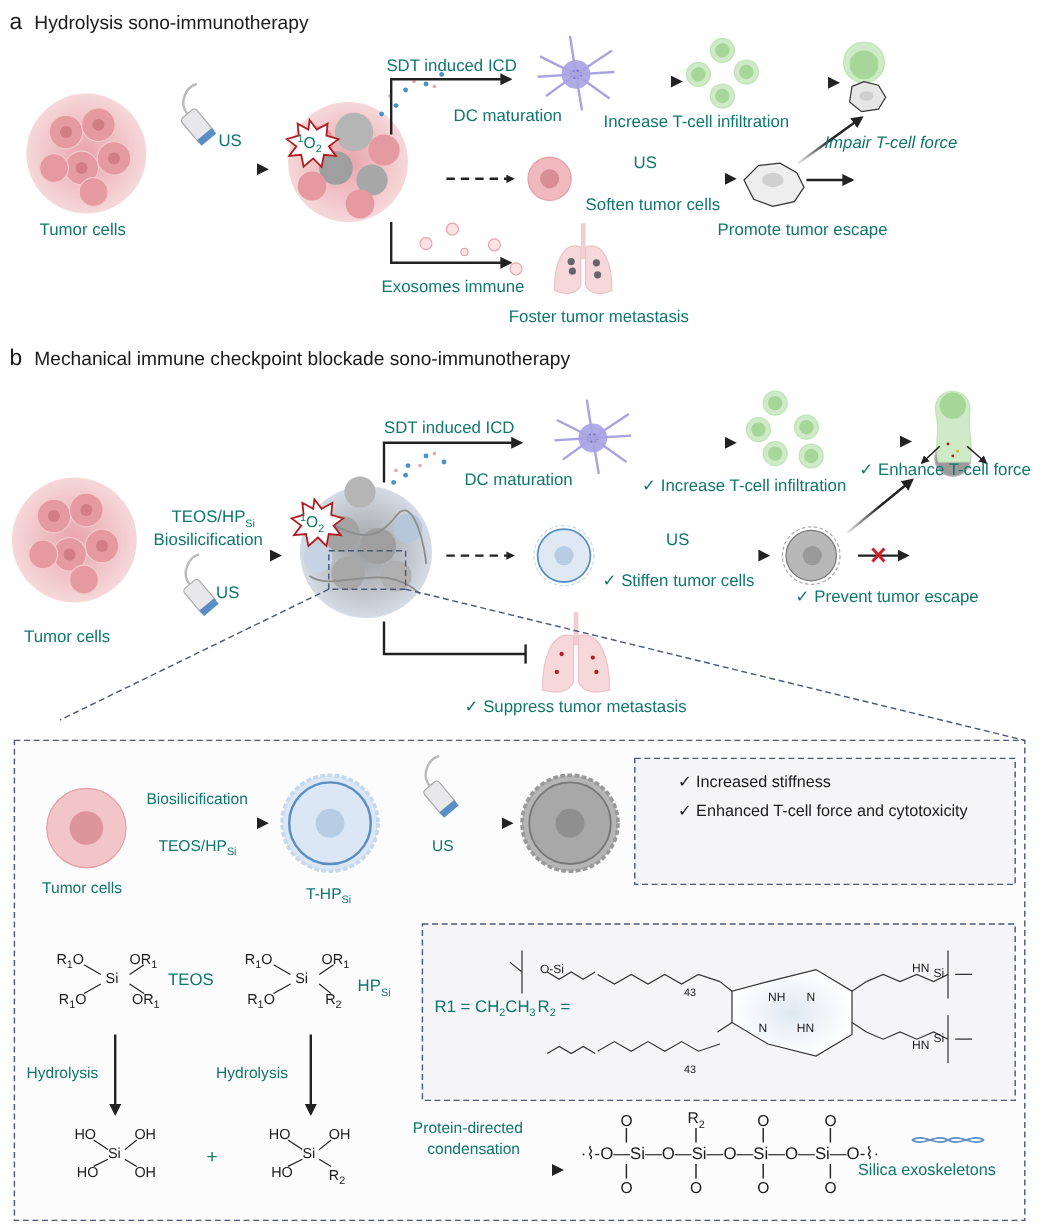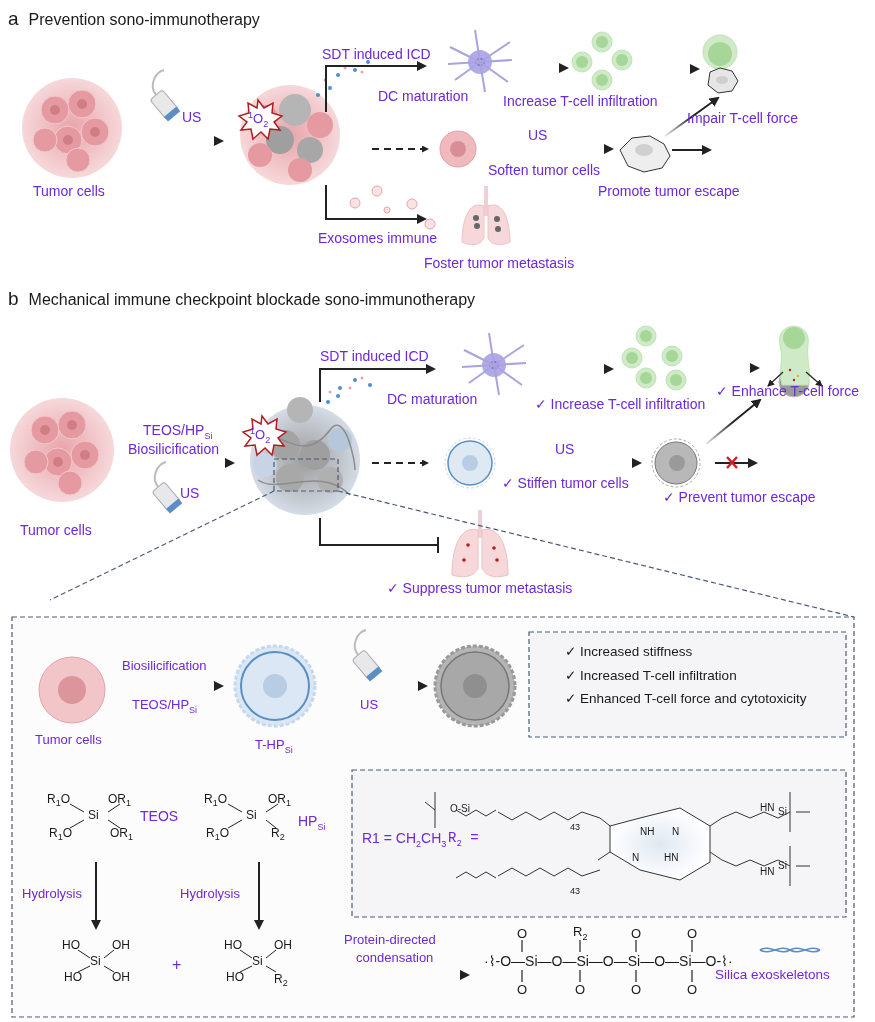--- a/index.html
+++ b/index.html
@@ -1,17 +1,17 @@
 <!DOCTYPE html>
 <html><head>
 <meta charset="utf-8">
 <style>
   html,body{margin:0;padding:0;background:#ffffff;}
   body{width:875px;height:1022px;position:relative;overflow:hidden;font-family:"Liberation Sans",sans-serif;color:#1a1a1a;}
-  .lbl{position:absolute;font-size:14px;white-space:nowrap;color:#6d28d9;}
+  .lbl{position:absolute;font-size:14px;white-space:nowrap;color:#0f766e;}
   .panel-title{position:absolute;font-size:16px;white-space:nowrap;}
   .panel-letter{font-size:19px;margin-right:10px;}
   sub,sup{font-size:9px;}
   svg{position:absolute;left:0;top:0;}
   .chem{position:absolute;font-size:12px;white-space:nowrap;}
   .benefits{position:absolute;font-size:13.5px;line-height:23.5px;margin-left:23px;}
 </style>
 </head>
 <body>
 
@@ -328,29 +328,29 @@
     <path d="M600,870 l-18,6 l-14,-8 l-14,8 l-14,-8 l-14,8 l-14,-8 l-14,8"></path>
     <path d="M496,878 l-10,-6 l-10,6 l-10,-6 l-10,6"></path>
     <path d="M722,860 l14,6 l14,-6 l14,6 l14,-6 l12,6"></path>
     <path d="M790,812 l0,-20 M790,812 l0,20 M796,812 l14,0"></path>
     <path d="M790,866 l0,-20 M790,866 l0,20 M796,866 l14,0"></path>
     <path d="M435,810 l-10,-8 M435,810 l0,-18 M435,810 l0,18"></path>
   </g>
 </svg>
 
 <div class="panel-title" style="left:8px;top:8px;">
-  <span class="panel-letter">a</span><span>Prevention sono-immunotherapy</span>
+  <span class="panel-letter">a</span><span>Hydrolysis sono-immunotherapy</span>
 </div>
 <div class="lbl" style="left:33px;top:183px;">Tumor cells</div>
 <div class="lbl" style="left:182px;top:109px;">US</div>
 <div class="lbl" style="left:248px;top:110px;font-size:13px;"><sup>1</sup>O<sub>2</sub></div>
 <div class="lbl" style="left:322px;top:46px;">SDT induced ICD</div>
 <div class="lbl" style="left:378px;top:88px;">DC maturation</div>
 <div class="lbl" style="left:503px;top:93px;">Increase T-cell infiltration</div>
-<div class="lbl" style="left:687px;top:110px;">Impair T-cell force</div>
+<div class="lbl" style="left:687px;top:110px;font-style:italic;">Impair T-cell force</div>
 <div class="lbl" style="left:528px;top:127px;">US</div>
 <div class="lbl" style="left:488px;top:162px;">Soften tumor cells</div>
 <div class="lbl" style="left:598px;top:183px;">Promote tumor escape</div>
 <div class="lbl" style="left:318px;top:230px;">Exosomes immune</div>
 <div class="lbl" style="left:424px;top:255px;">Foster  tumor metastasis</div>
 
 <div class="panel-title" style="left:8px;top:288px;">
   <span class="panel-letter">b</span><span>Mechanical immune checkpoint blockade sono-immunotherapy</span>
 </div>
 <div class="lbl" style="left:20px;top:522px;">Tumor cells</div>
@@ -368,40 +368,39 @@
 <div class="lbl" style="left:387px;top:580px;">✓ Suppress tumor metastasis</div>
 
 <div class="lbl" style="left:122px;top:658px;font-size:13px;">Biosilicification</div>
 <div class="lbl" style="left:132px;top:697px;font-size:13px;"><span>TEOS/HP</span><sub>Si</sub></div>
 <div class="lbl" style="left:35px;top:732px;font-size:13px;">Tumor cells</div>
 <div class="lbl" style="left:255px;top:737px;font-size:13px;"><span>T-HP</span><sub>Si</sub></div>
 <div class="lbl" style="left:360px;top:697px;font-size:13px;">US</div>
 
 <div class="benefits" style="left:542px;top:640px;">
   <div>✓ Increased stiffness</div>
-  <div>✓ Increased T-cell infiltration</div>
   <div>✓ Enhanced T-cell force and cytotoxicity</div>
 </div>
 
 <div class="chem" style="left:47px;top:792px;">R<sub>1</sub>O</div>
 <div class="chem" style="left:108px;top:792px;">OR<sub>1</sub></div>
 <div class="chem" style="left:88px;top:808px;">Si</div>
 <div class="chem" style="left:49px;top:826px;">R<sub>1</sub>O</div>
 <div class="chem" style="left:110px;top:826px;">OR<sub>1</sub></div>
 <div class="lbl" style="left:140px;top:808px;">TEOS</div>
 
 <div class="chem" style="left:204px;top:792px;">R<sub>1</sub>O</div>
 <div class="chem" style="left:268px;top:792px;">OR<sub>1</sub></div>
 <div class="chem" style="left:246px;top:808px;">Si</div>
 <div class="chem" style="left:206px;top:826px;">R<sub>1</sub>O</div>
 <div class="chem" style="left:271px;top:826px;">R<sub>2</sub></div>
 <div class="lbl" style="left:298px;top:813px;"><span>HP</span><sub>Si</sub></div>
 
 <div class="lbl" style="left:362px;top:830px;">R1 = CH<sub>2</sub>CH<sub>3</sub></div>
-<div class="lbl" style="left:448px;top:830px;font-family:Liberation Mono, monospace;">R<sub>2</sub> =</div>
+<div class="lbl" style="left:448px;top:830px;">R<sub>2</sub> =</div>
 <div class="chem" style="left:570px;top:822px;font-size:9px;">43</div>
 <div class="chem" style="left:570px;top:886px;font-size:9px;">43</div>
 <div class="chem" style="left:640px;top:826px;font-size:10px;">NH</div>
 <div class="chem" style="left:672px;top:826px;font-size:10px;">N</div>
 <div class="chem" style="left:632px;top:852px;font-size:10px;">N</div>
 <div class="chem" style="left:664px;top:852px;font-size:10px;">HN</div>
 <div class="chem" style="left:760px;top:802px;font-size:10px;">HN</div>
 <div class="chem" style="left:760px;top:866px;font-size:10px;">HN</div>
 <div class="chem" style="left:778px;top:806px;font-size:10px;">Si</div>
 <div class="chem" style="left:778px;top:860px;font-size:10px;">Si</div>

